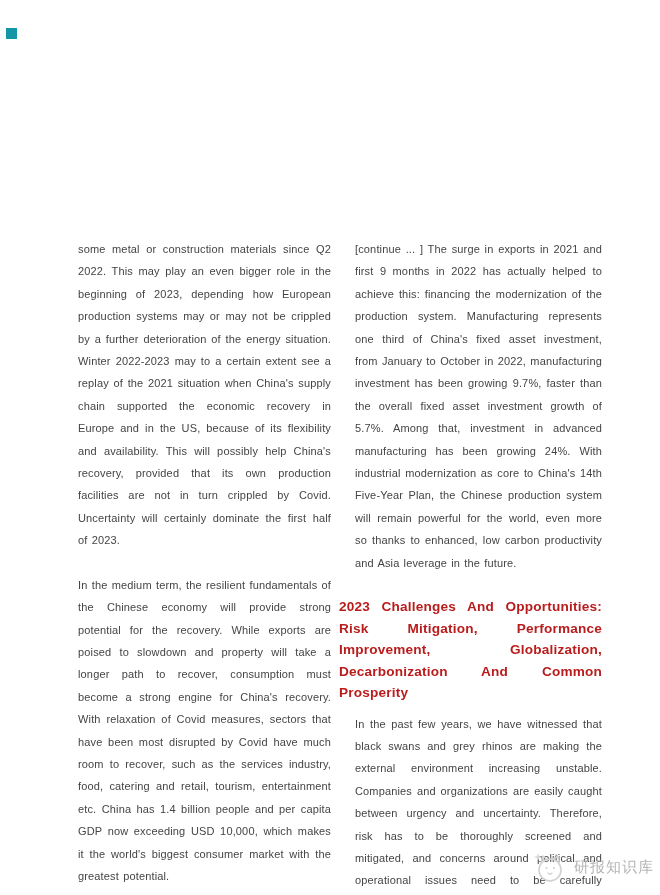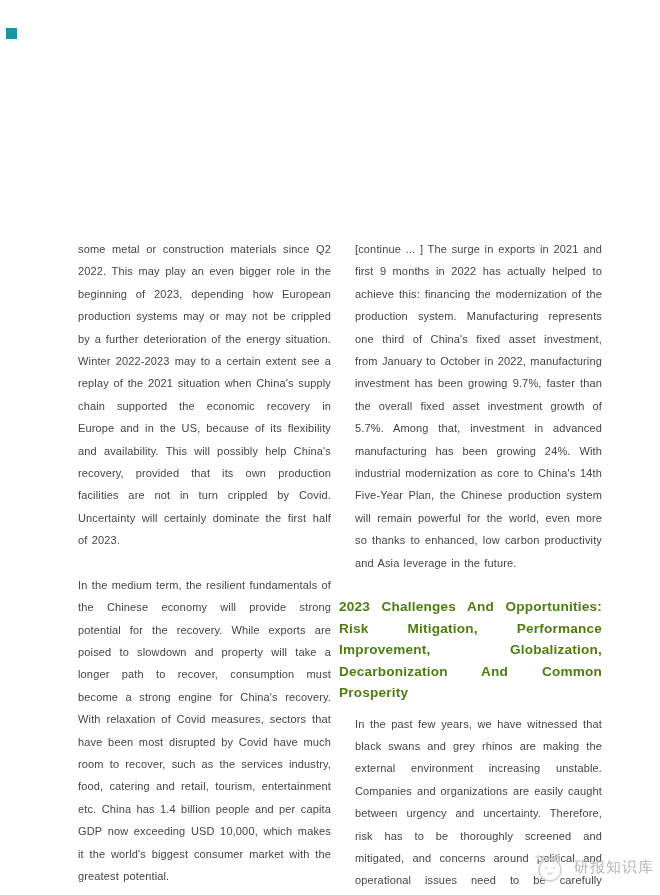--- a/index.html
+++ b/index.html
@@ -33,21 +33,21 @@
     line-height: 22.4px;
     text-align: justify;
     letter-spacing: 0.15px;
     word-spacing: 1px;
   }
   .col.left  { width: 269px; }
   .col.right { width: 263px; }
   .col p { margin: 0 0 22px 16px; }
   .section-heading {
     margin: 10px 0 9px 0;
-    color: #4d7c0f;
+    color: #b91c1c;
     font-size: 13.6px;
     line-height: 21.5px;
     font-weight: bold;
     text-align: justify;
     letter-spacing: 0.2px;
     word-spacing: 1px;
   }
   .watermark {
     position: absolute;
     right: 6px;

